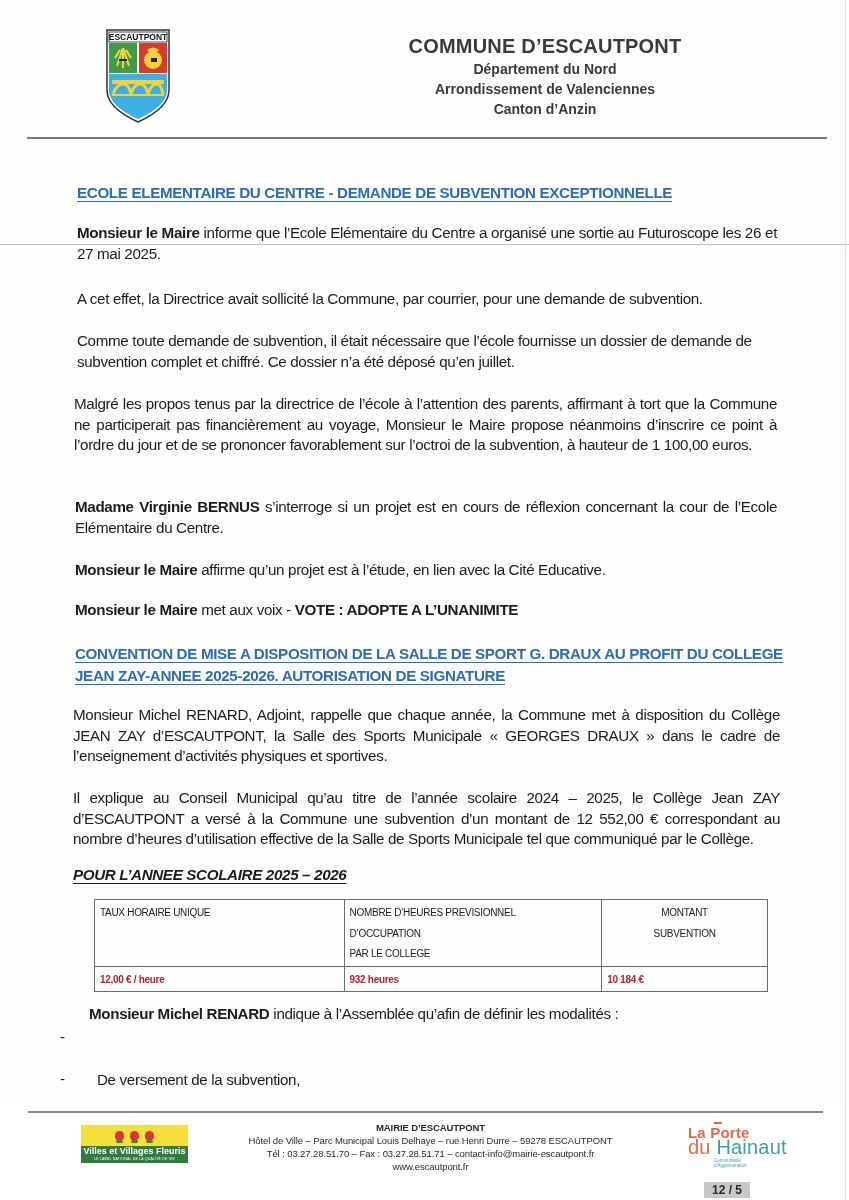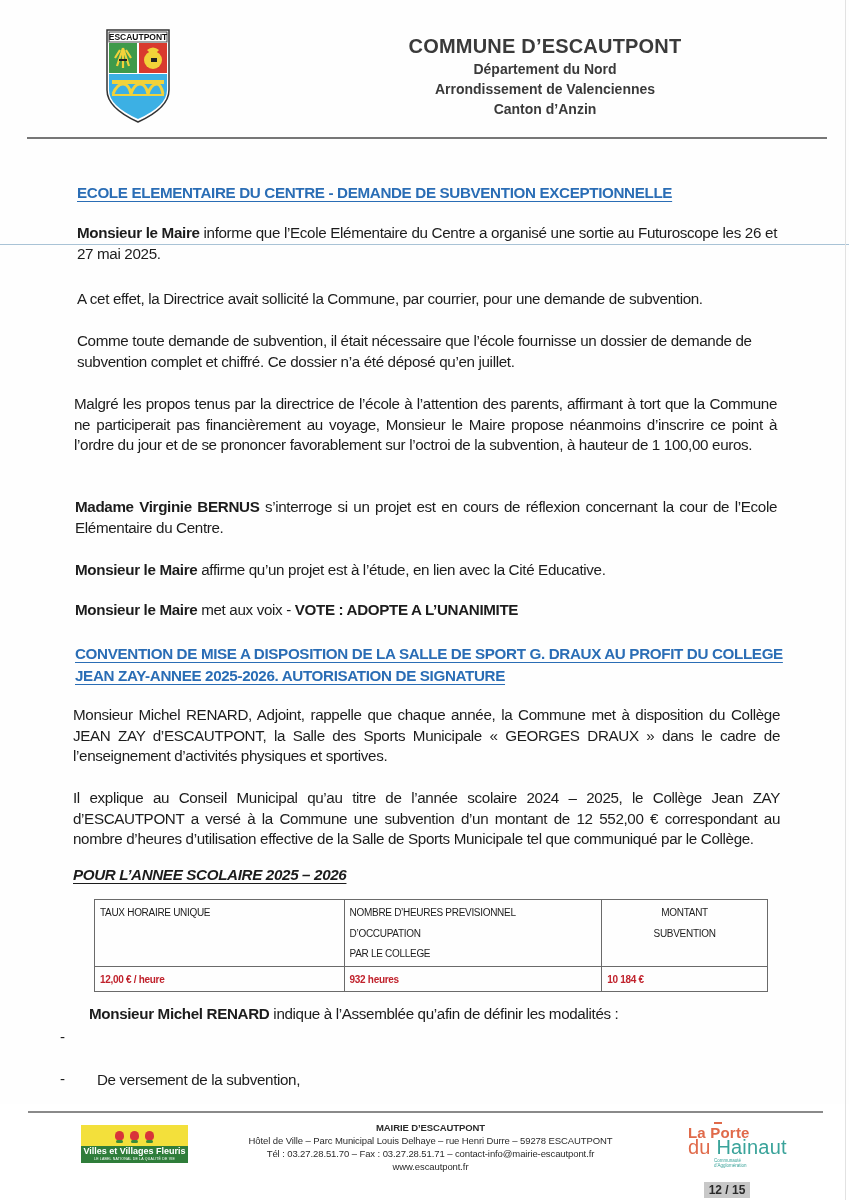--- a/index.html
+++ b/index.html
@@ -167,14 +167,14 @@
   <div class="lph">
     <div class="lph-bar"></div>
     <div class="lph-l1"><span>La </span><span class="t">Porte</span></div>
     <div class="lph-l2"><span>du </span><span class="t2">Hainaut</span></div>
     <div class="lph-small">
       <div>Communauté</div>
       <div>d’Agglomération</div>
     </div>
   </div>
 
-  <div class="page-num">12 / 15</div>
+  <div class="page-num">12 / 5</div>
 </div>
 
 </body></html>

